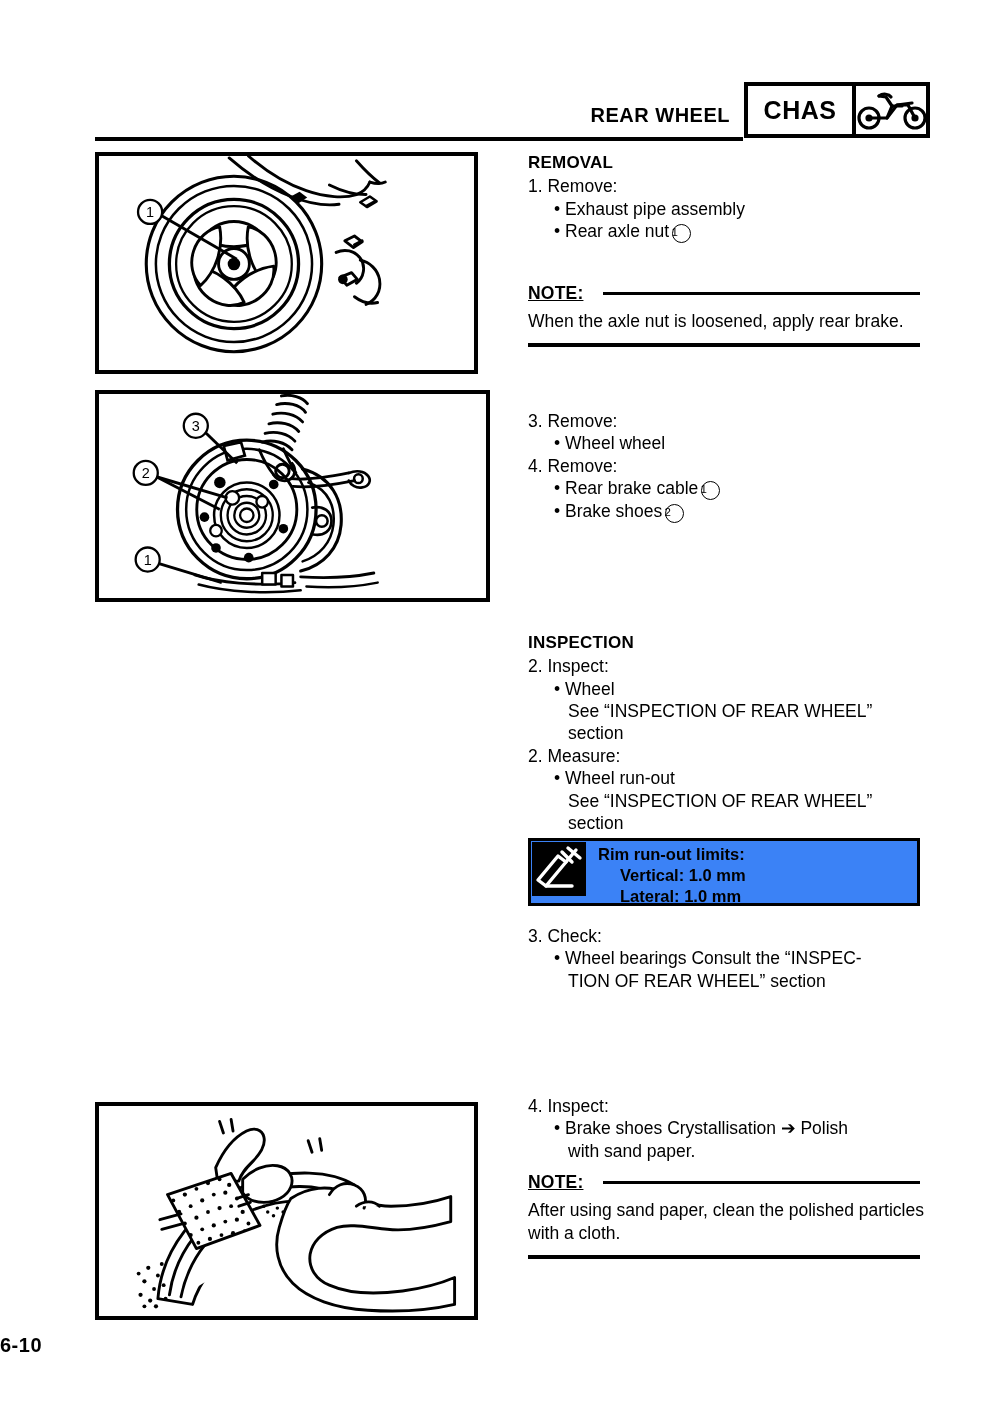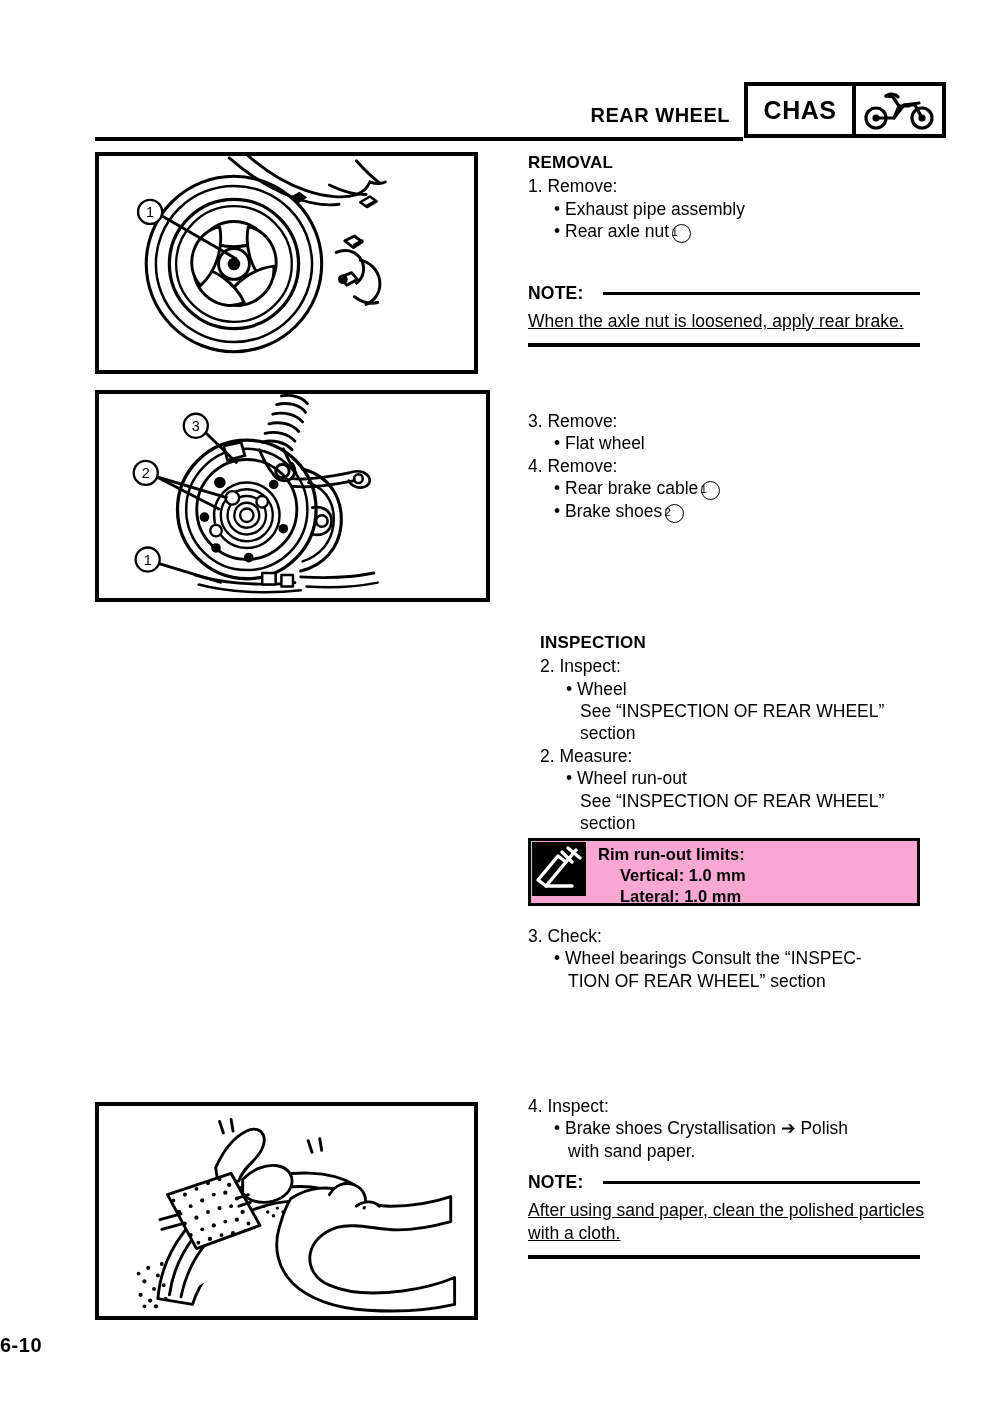--- a/index.html
+++ b/index.html
@@ -34,21 +34,21 @@
   }
   #header-rule {
     position: absolute;
     left: 95px; top: 137px;
     width: 648px; height: 4px;
     background: #000;
   }
   #chas-box {
     position: absolute;
     left: 744px; top: 82px;
-    width: 202px; height: 56px;
+    width: 186px; height: 56px;
     border: 4px solid #000;
     display: flex;
     background: #fff;
     box-sizing: border-box;
   }
   #chas-label {
     flex: 0 0 108px;
     display: flex;
     align-items: center;
     justify-content: center;
@@ -123,57 +123,57 @@
     vertical-align: 1px;
     margin-left: 3px;
     font-family: "Liberation Sans", sans-serif;
   }
 
   
   .note-head {
     display: flex;
     align-items: center;
     margin: 0;
+    text-decoration: underline;
   }
   .note-head .lbl {
     font-size: 17.5px;
     font-weight: bold;
     letter-spacing: 0.2px;
   }
   .note-head .rule {
     flex: 1;
     height: 3px;
     background: #000;
     margin-left: 20px;
     margin-right: 8px;
   }
   .note-body {
     font-size: 17.5px;
     line-height: 1.3;
     margin: 6px 0 0 0;
-    text-decoration: underline;
   }
   .note-close {
     height: 4px;
     background: #000;
     margin-top: 10px;
     width: 392px;
   }
 
   
   #spec-box {
     position: absolute;
     left: 528px;
     top: 838px;
     width: 392px;
     height: 68px;
     border: 3px solid #000;
     box-sizing: border-box;
     display: flex;
-    background: #f9a8d4;
+    background: #3b82f6;
   }
   #spec-icon {
     flex: 0 0 54px;
     height: 54px;
     margin: 1px 0 0 1px;
     background: #000;
     position: relative;
   }
   #spec-text {
     padding-left: 12px;
@@ -364,27 +364,27 @@
   <div class="note-head">
     <span class="lbl">NOTE:</span>
     <span class="rule"></span>
   </div>
   <p class="note-body">When the axle nut is loosened, apply rear brake.</p>
   <div class="note-close"></div>
 </div>
 
 <div class="text-col" style="top:410px;">
   <p class="step">3. Remove:</p>
-  <p class="bullet">• Flat wheel</p>
+  <p class="bullet">• Wheel wheel</p>
   <p class="step">4. Remove:</p>
   <p class="bullet"><span>• Rear brake cable</span><span class="circnum">1</span></p>
   <p class="bullet"><span>• Brake shoes</span><span class="circnum">2</span></p>
 </div>
 
-<div class="text-col" style="top:632px;margin-left:12px;">
+<div class="text-col" style="top:632px;">
   <div class="sec-head">INSPECTION</div>
   <p class="step">2. Inspect:</p>
   <p class="bullet">• Wheel</p>
   <p class="sub">See “INSPECTION OF REAR WHEEL”</p>
   <p class="sub">section</p>
   <p class="step">2. Measure:</p>
   <p class="bullet">• Wheel run-out</p>
   <p class="sub">See “INSPECTION OF REAR WHEEL”</p>
   <p class="sub">section</p>
 </div>

